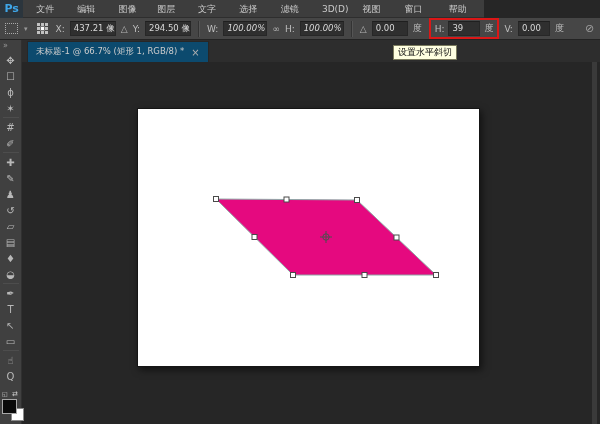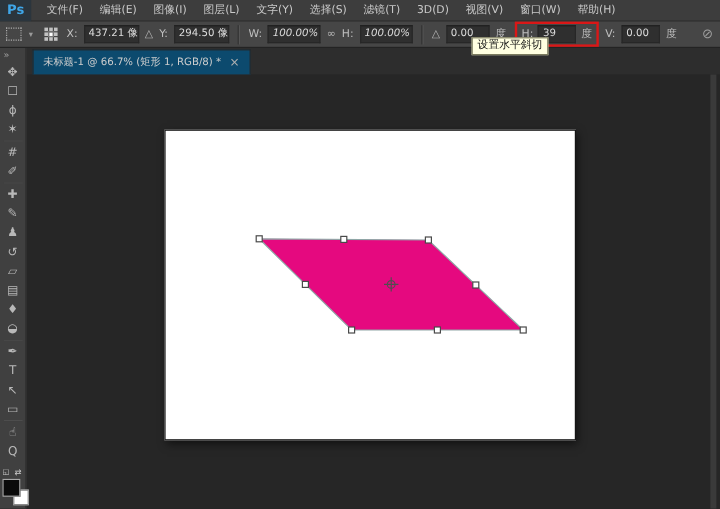--- a/index.html
+++ b/index.html
@@ -5,21 +5,21 @@
   * { margin:0; padding:0; box-sizing:border-box; }
   html,body { width:600px; height:424px; overflow:hidden; }
   body {
     font-family:"DejaVu Sans","Liberation Sans",sans-serif;
     background:#262626; position:relative; font-size:9px; color:#c6c6c6;
     -webkit-font-smoothing:antialiased;
   }
 
   
   .menubar {
-    position:absolute; left:0; top:0; width:600px; height:18px;
+    position:absolute; left:0; top:0; width:484px; height:18px;
     background:#3d3d3d; display:flex; align-items:center; gap:0;
     border-bottom:1px solid #2e2e2e; z-index:5;
   }
   .ps-logo {
     width:26px; height:18px; background:#2b353d; color:#3fa6e8;
     font-weight:bold; font-size:11px; display:flex; align-items:center;
     justify-content:center; margin-right:6px; letter-spacing:0;
   }
   .menu-item { padding:0 7px; height:18px; line-height:18px; color:#c9c9c9; cursor:default; }
 
@@ -101,21 +101,21 @@
   }
   .canvas {
     position:absolute; left:115px; top:46px; width:343px; height:259px;
     background:#ffffff; box-shadow:2px 3px 7px rgba(0,0,0,0.55);
     border:1px solid #151515;
   }
   .canvas svg { display:block; }
 
   
   .tooltip {
-    position:absolute; left:393px; top:31px; height:15px;
+    position:absolute; left:393px; top:45px; height:15px;
     background:#ffffe1; border:1px solid #7b7b5e; color:#111;
     font-size:9px; line-height:13px; padding:0 4px; z-index:20;
     white-space:nowrap;
   }
 </style>
 </head>
 <body>
 
 <div class="menubar">
   <div class="ps-logo">Ps</div>

